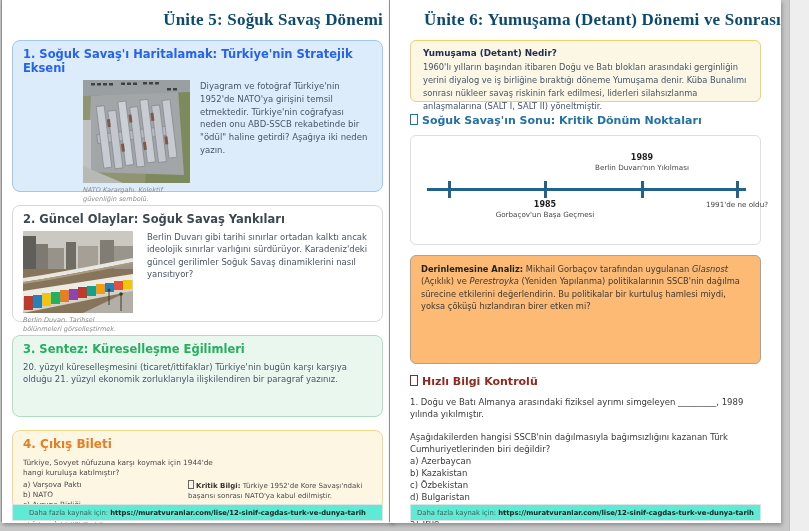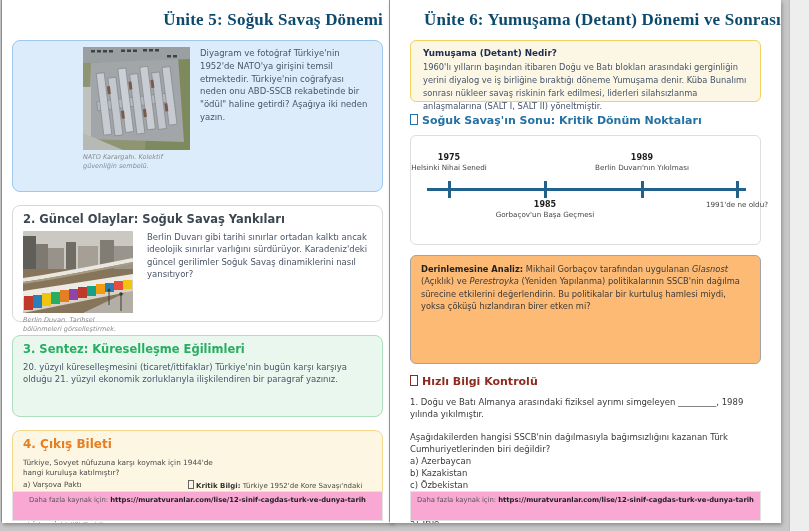--- a/index.html
+++ b/index.html
@@ -48,22 +48,22 @@
   .s3-body{font-size:8.5px;color:#4a5568;line-height:1.45;}
 
   .s4-question{font-size:7.3px;color:#4a4a4a;line-height:1.35;width:190px;margin:7px 0 2px;}
   .s4-option{font-size:7.3px;color:#4a4a4a;line-height:1.4;}
   .kritik{position:absolute;right:12px;bottom:7px;width:182px;font-size:7px;color:#4a4a4a;line-height:1.45;}
   .kritik b{color:#333;}
   .glyph-box{display:inline-block;width:4px;height:7px;border:1px solid #666;margin-right:2px;vertical-align:-1px;}
 
   .page-footer{
     position:absolute;bottom:2px;left:10px;right:10px;
-    border:1px solid #e2e2e2;background:#f9a8d4;text-align:center;
-    font-size:6.8px;color:#555;padding:4px 2px 16px;
+    border:1px solid #e2e2e2;background:#5eead4;text-align:center;
+    font-size:6.8px;color:#555;padding:4px 2px 3px;
   }
   .page-footer b{color:#1d1d1d;}
   .def-box{
     background:#fcf7e4;border:1.5px solid #f0d363;border-radius:6px;
     padding:7px 12px;margin:0 20px 12px;height:62px;box-sizing:border-box;
   }
   .def-box h3{font-size:8.8px;color:#1f2c55;margin:0 0 3px;}
   .def-box p{font-size:8.3px;color:#44526b;line-height:1.55;margin:0;}
 
   .section-h{font-size:11px;font-weight:bold;margin:0 20px 8px;}
@@ -96,20 +96,21 @@
   .overlap{margin-top:-10px;}
   #page-right .page-footer{left:20px;right:20px;}
 </style>
 </head>
 <body>
 
 <div class="page" id="page-left">
   <div class="page-title">Ünite 5: Soğuk Savaş Dönemi</div>
 
   <div class="card card-blue">
+    <h2>1. Soğuk Savaş'ı Haritalamak: Türkiye'nin Stratejik Ekseni</h2>
     <div class="s1-row">
       <figure class="s1-fig">
         <svg class="photo" width="107" height="103" viewBox="0 0 107 103">
           <rect width="107" height="103" fill="#8f9570"></rect>
           <polygon points="70,0 107,0 107,103 62,103" fill="#7c8a5e"></polygon>
           <polygon points="8,16 95,9 101,95 4,92" fill="#a2a6a8"></polygon>
           <polygon points="0,0 107,0 107,12 0,16" fill="#9aa0a2"></polygon>
           <g fill="#3e4247">
             <rect x="8" y="3" width="4" height="2.5"></rect>
               <rect x="14" y="3" width="4" height="2.5"></rect>
@@ -231,24 +232,20 @@
 
   <div class="section-h blue"><span class="glyph-box"></span><span>Soğuk Savaş'ın Sonu: Kritik Dönüm Noktaları</span></div>
 
   <div class="timeline-box">
     <div class="tl-line"></div>
     <div class="tl-tick" style="left:37px;"></div>
     <div class="tl-tick" style="left:133px;"></div>
     <div class="tl-tick" style="left:230px;"></div>
     <div class="tl-tick" style="left:325px;"></div>
 
-    <div class="tl-event above" style="left:-14px;">
-      <div class="tl-year">1975</div>
-      <div class="tl-label">Helsinki Nihai Senedi</div>
-    </div>
     <div class="tl-event below" style="left:82px;">
       <div class="tl-year">1985</div>
       <div class="tl-label">Gorbaçov'un Başa Geçmesi</div>
     </div>
     <div class="tl-event above" style="left:179px;">
       <div class="tl-year">1989</div>
       <div class="tl-label">Berlin Duvarı'nın Yıkılması</div>
     </div>
     <div class="tl-event below" style="left:274px;">
       <div class="tl-year"></div>

